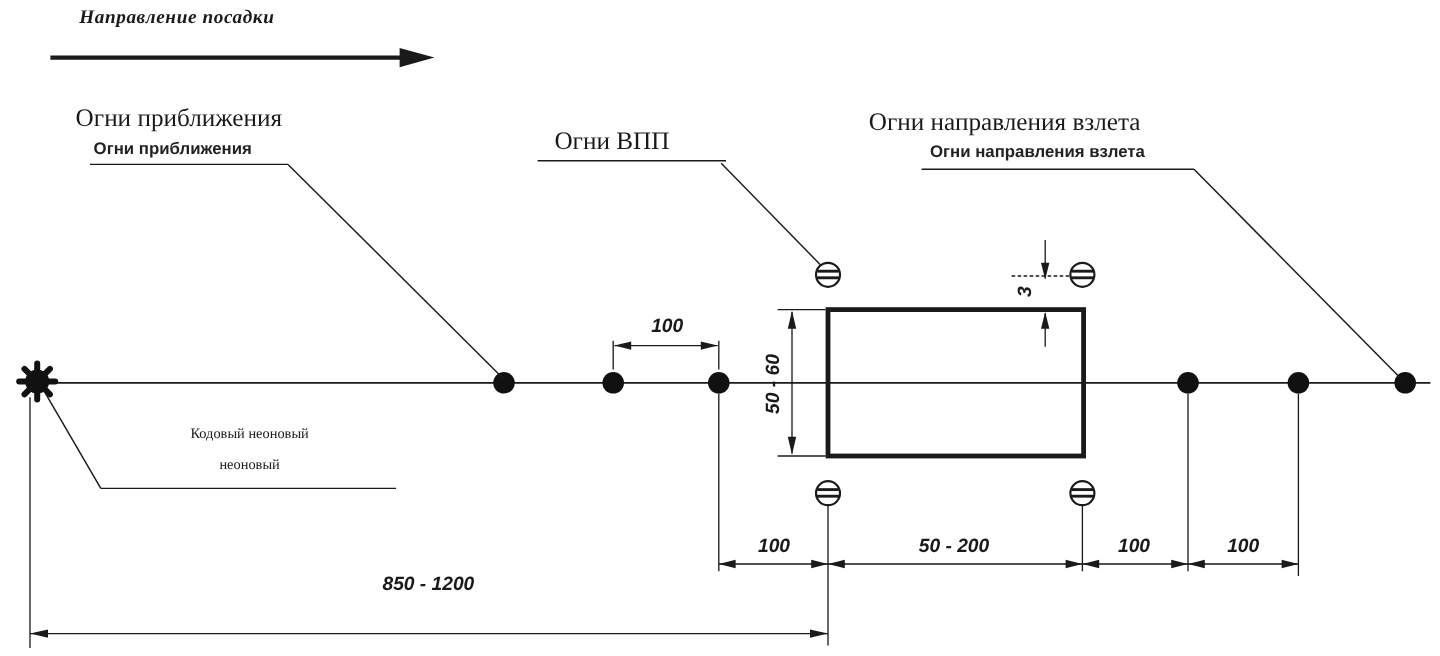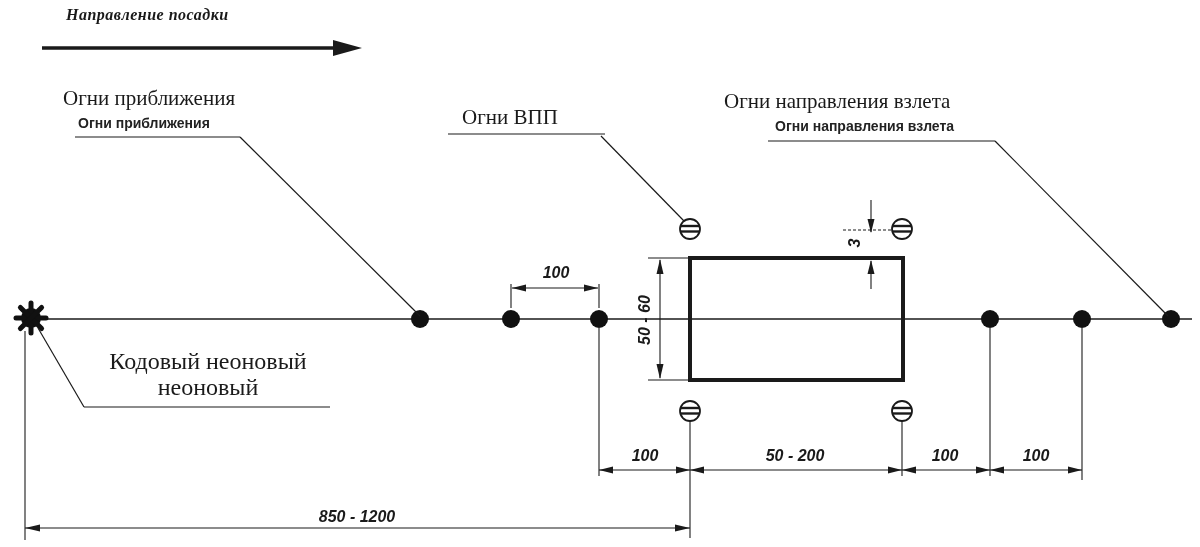--- a/index.html
+++ b/index.html
@@ -8,21 +8,21 @@
     font-family:"Liberation Serif", serif;color:#1a1a1a;overflow:hidden;
   }
   .canvas svg{position:absolute;left:0;top:0;}
   .lbl{position:absolute;white-space:nowrap;}
   .title{font-weight:bold;font-size:16px;letter-spacing:.5px;font-style:italic;}
   .big{font-size:21px;}
   .small{font-family:"Liberation Sans", sans-serif;font-size:14px;font-weight:700;color:#222;}
   .dim{font-family:"Liberation Sans", sans-serif;font-style:italic;font-weight:600;font-size:16px;}
   .center{text-align:center;}
   .rot{transform:rotate(-90deg);}
-  .beacon-label{line-height:26px;font-size:24px;}
+  .beacon-label{line-height:26px;font-size:12px;}
 </style>
 </head>
 <body>
 
 <div class="canvas">
 
   <svg width="1200" height="547" viewBox="0 0 1200 547">
     <g stroke="#1a1a1a" fill="none" stroke-width="1.4">
 
       <g>
@@ -175,15 +175,15 @@
 
   <div class="lbl dim center rot" style="left:606px;top:310px;width:80px;height:20px;">50 - 60</div>
 
   <div class="lbl dim center rot" style="left:826px;top:233px;width:60px;height:20px;">3</div>
 
   <div class="lbl dim center" style="left:600px;top:447px;width:90px;">100</div>
   <div class="lbl dim center" style="left:700px;top:447px;width:190px;">50 - 200</div>
   <div class="lbl dim center" style="left:905px;top:447px;width:80px;">100</div>
   <div class="lbl dim center" style="left:996px;top:447px;width:80px;">100</div>
 
-  <div class="lbl dim center" style="left:257px;top:508px;width:200px;">850 - 1200</div>
+  <div class="lbl dim center" style="left:257px;top:479px;width:200px;">850 - 1200</div>
 
 </div>
 
 </body></html>

